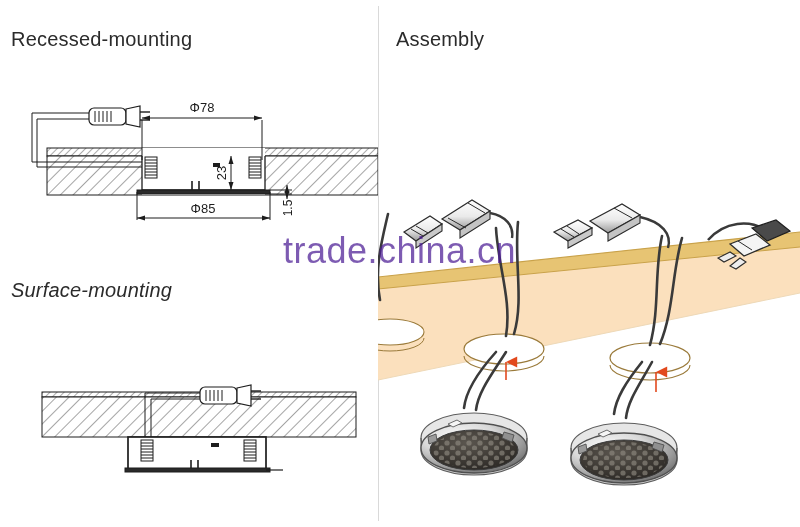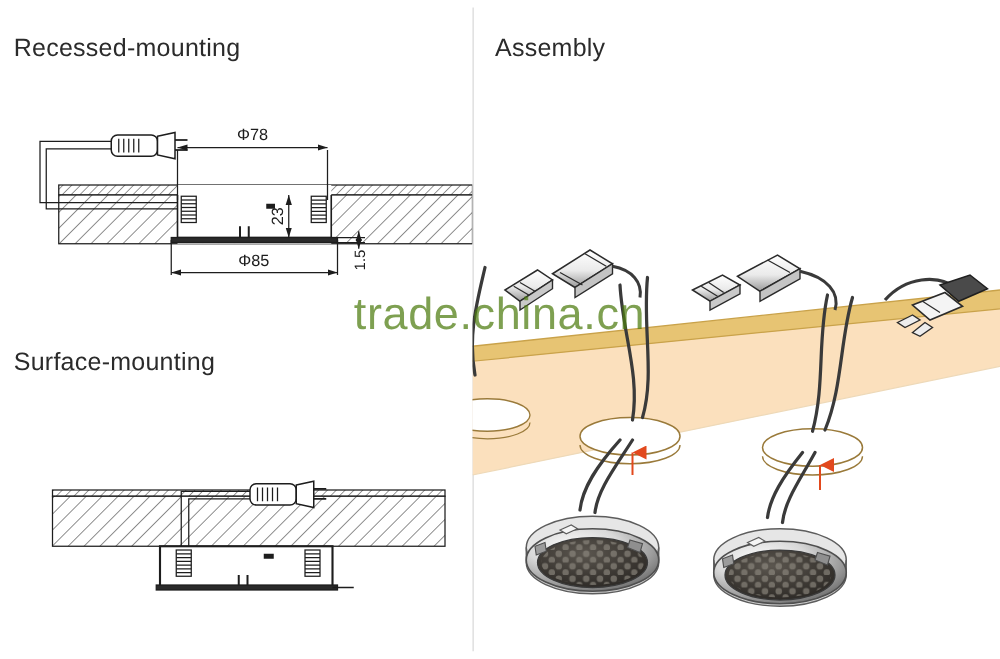--- a/index.html
+++ b/index.html
@@ -25,32 +25,32 @@
   
   .title{
     position:absolute;
     font-size:20px;
     color:#2b2b2b;
     letter-spacing:.2px;
     white-space:nowrap;
     font-weight:400;
   }
   #title-recessed{left:11px;top:28px;}
-  #title-surface{left:11px;top:279px;}
+  #title-surface{left:11px;top:279px;font-style:italic;}
   #title-assembly{left:396px;top:28px;}
 
   
   .draw{position:absolute;left:0;top:0;}
 
   
   #watermark{
     position:absolute;
     left:283px;top:230px;
     font-size:36px;
-    color:#4d7c0f;
+    color:#4c1d95;
     opacity:.72;
     white-space:nowrap;
     font-weight:400;
     letter-spacing:.5px;
     pointer-events:none;
     z-index:40;
   }
 </style>
 </head>
 <body>

